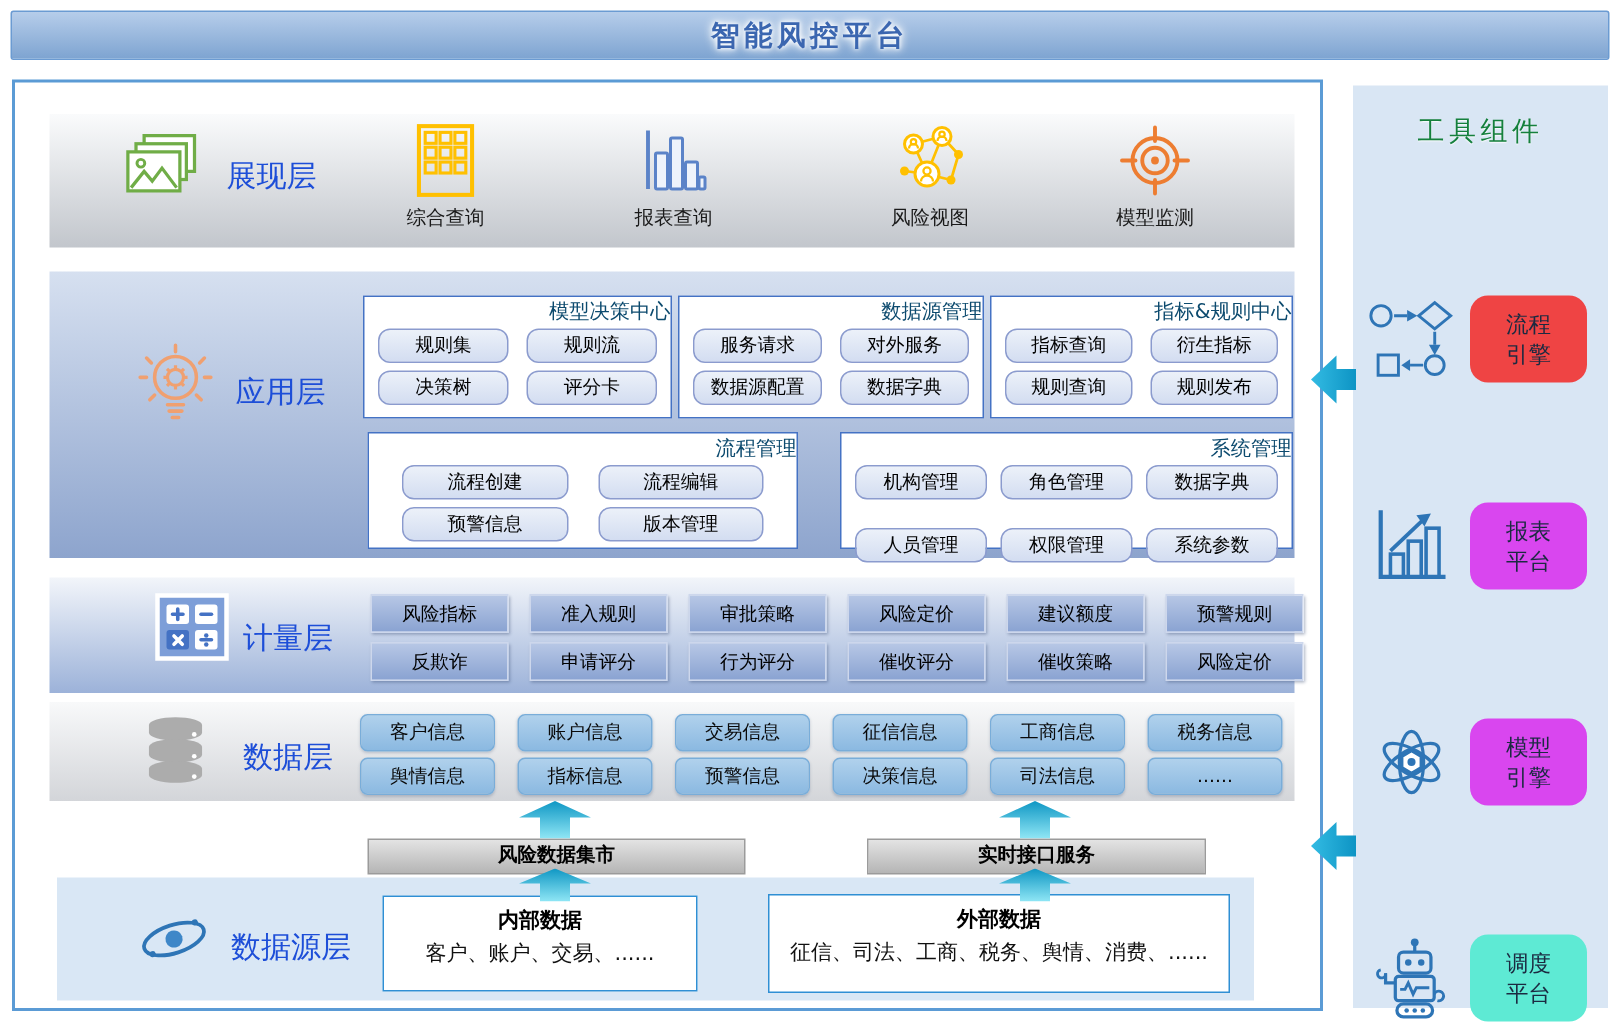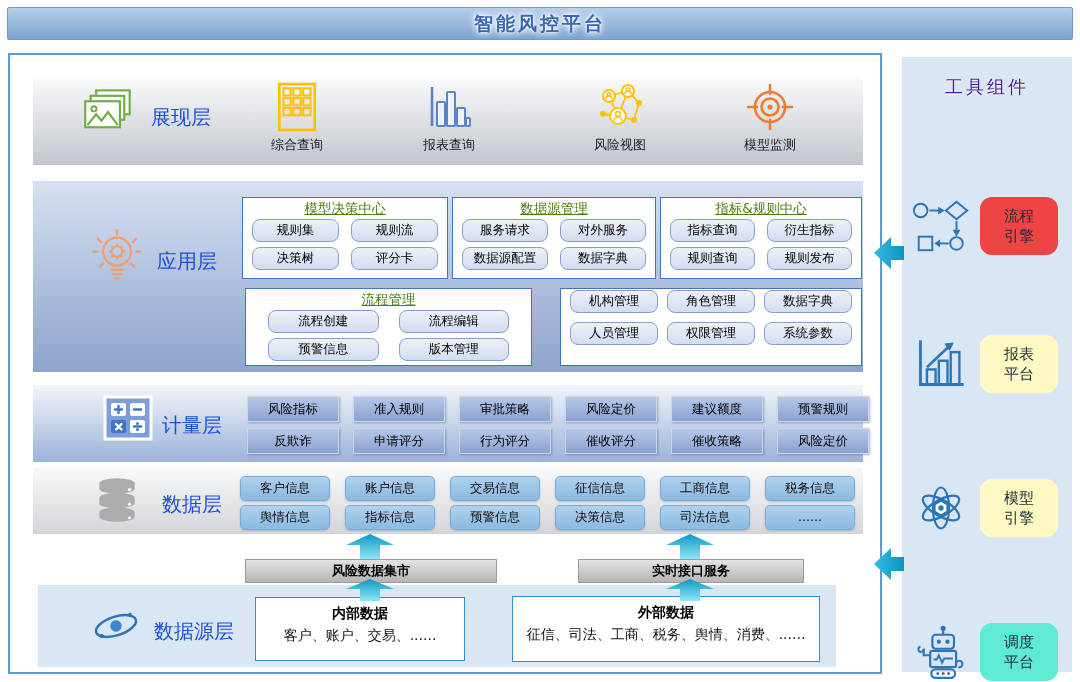--- a/index.html
+++ b/index.html
@@ -27,23 +27,23 @@
 
   .layer-label{position:absolute;font-size:20px;color:#1d4ed8;white-space:nowrap;}
 
   
   .pres-item{position:absolute;top:80px;width:120px;text-align:center;}
   .pres-item .plabel{margin-top:4px;font-size:13px;color:#1a1a1a;}
   .pres-item .picon{height:52px;display:flex;align-items:flex-end;justify-content:center;}
 
   
   .gbox{position:absolute;background:#fff;border:1.5px solid #4472c4;}
-  .gtitle{text-align:center;font-size:13.5px;color:#4d7c0f;line-height:20px;white-space:nowrap;text-decoration:underline;}
+  .gtitle{text-align:right;font-size:13.5px;color:#0c4a6e;line-height:20px;white-space:nowrap;}
   .ggrid{display:grid;grid-template-columns:1fr 1fr;gap:5px 12px;padding:1px 9px 4px;}
-  .ggrid3{grid-template-columns:repeat(3,1fr);gap:9px 9px;}
+  .ggrid3{grid-template-columns:repeat(3,1fr);gap:19px 9px;}
   .chip{height:21px;line-height:20px;text-align:center;font-size:12.5px;color:#000;
     background:linear-gradient(#ecf1f9,#d3ddf1);border:1px solid #8b9bce;border-radius:8px;
     white-space:nowrap;overflow:hidden;}
 
   
   .mrow{position:absolute;left:247px;display:flex;gap:14px;}
   .mbtn{width:90px;height:24px;line-height:23px;text-align:center;font-size:12.5px;color:#000;
     background:linear-gradient(#b7c7e5,#8aa3d2);border:1px solid #cdd7ec;
     box-shadow:1px 1px 2px rgba(50,70,110,.4);white-space:nowrap;}
 
@@ -62,28 +62,28 @@
   .srcbox .t{font-weight:bold;font-size:14px;color:#000;margin-top:7px;}
   .srcbox .d{font-size:14px;color:#111;margin-top:4px;white-space:nowrap;}
 
   
   .uparrow{position:absolute;z-index:5;}
   .leftarrow{position:absolute;z-index:6;}
 
   
   .sidebar{left:902px;top:57px;width:170px;height:615px;background:#d9e6f4;}
   .sb-title{position:absolute;top:18px;width:100%;text-align:center;font-size:18px;
-    letter-spacing:3px;color:#4c1d95;text-shadow:0 1px 1px #fff;}
+    letter-spacing:3px;color:#15803d;text-shadow:0 1px 1px #fff;}
   .sb-row{position:absolute;left:8px;width:156px;display:flex;align-items:center;gap:8px;}
   .sb-icon{width:62px;display:flex;justify-content:center;}
   .sb-box{width:78px;height:58px;border-radius:12px;display:flex;align-items:center;justify-content:center;
     font-size:15px;line-height:1.35;color:#1b2a41;text-align:center;}
   .sb-box span{display:block;width:34px;}
   .sb-dark{background:#ef4444;}
-  .sb-light{background:#fef9c3;}
+  .sb-light{background:#d946ef;}
   .sb-med{background:#5eead4;}
 </style>
 </head>
 <body>
 
 <div class="stage">
 
   <div class="abs banner">
     <span>智能风控平台</span>
   </div>
@@ -232,20 +232,21 @@
     <div class="gtitle">流程管理</div>
     <div class="ggrid" style="padding:1px 22px 4px;gap:5px 20px;">
       <div class="chip">流程创建</div>
       <div class="chip">流程编辑</div>
       <div class="chip">预警信息</div>
       <div class="chip">版本管理</div>
     </div>
   </div>
 
   <div class="gbox" style="left:560px;top:288px;width:300px;height:76px;">
+    <div class="gtitle">系统管理</div>
     <div class="ggrid ggrid3">
       <div class="chip">机构管理</div>
       <div class="chip">角色管理</div>
       <div class="chip">数据字典</div>
       <div class="chip">人员管理</div>
       <div class="chip">权限管理</div>
       <div class="chip">系统参数</div>
     </div>
   </div>
 

